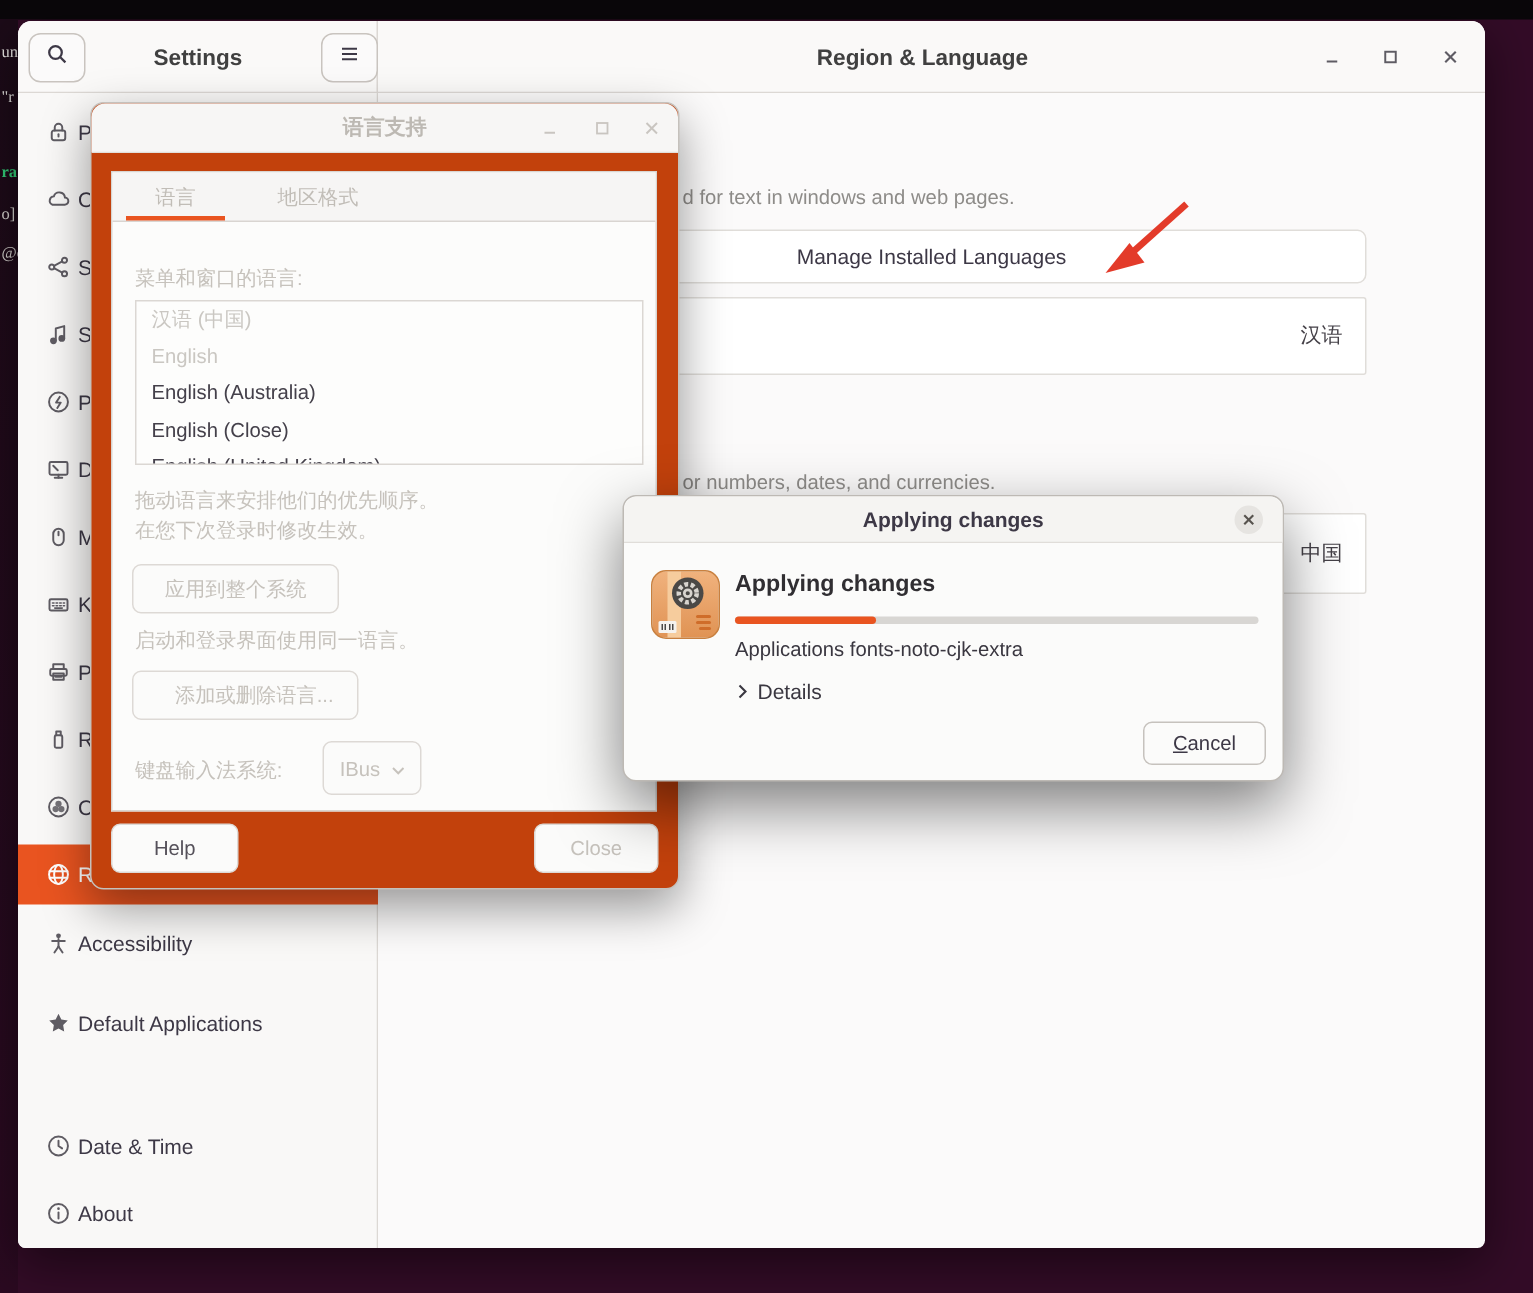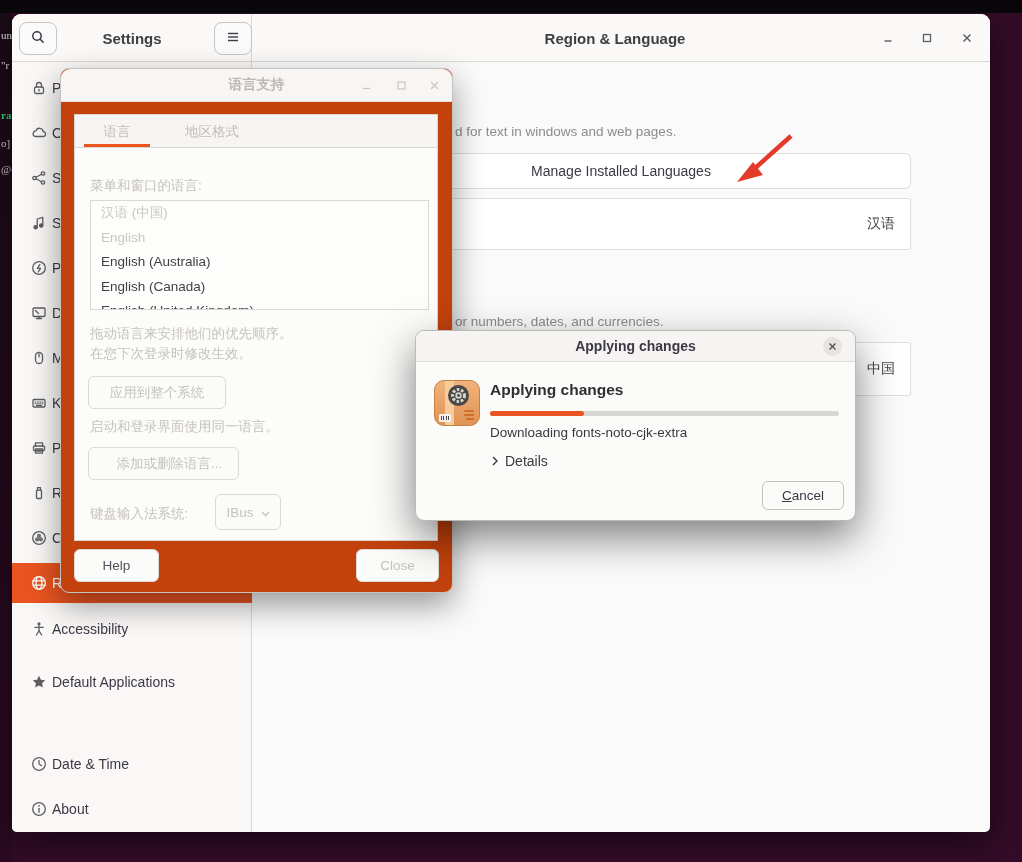--- a/index.html
+++ b/index.html
@@ -363,21 +363,21 @@
       </div>
       <div id="tab-underline"></div>
     </div>
 
     <div class="dlg-label dim" style="left:15px;top:62px;">菜单和窗口的语言:</div>
 
     <div id="lang-list" class="abs">
         <div class="lang-item dimmed">汉语 (中国)</div>
         <div class="lang-item dimmed">English</div>
         <div class="lang-item">English (Australia)</div>
-        <div class="lang-item">English (Canada)</div>
+        <div class="lang-item">English (Close)</div>
         <div class="lang-item">English (United Kingdom)</div>
       </div>
 
     <div class="dlg-label dim" style="left:15px;top:210px;">拖动语言来安排他们的优先顺序。</div>
     <div class="dlg-label dim" style="left:15px;top:230px;">在您下次登录时修改生效。</div>
 
     <div class="dlg-btn" style="left:13px;top:261px;width:138px;height:33px;">应用到整个系统</div>
 
     <div class="dlg-label dim" style="left:15px;top:303px;">启动和登录界面使用同一语言。</div>
 
@@ -425,21 +425,21 @@
       </div>
     <div class="pkg-line" style="top:29px;width:10px;"></div>
     <div class="pkg-line" style="top:33px;width:10px;"></div>
     <div class="pkg-line" style="top:37px;width:8px;"></div>
   </div>
 
   <div id="apply-heading" class="abs">Applying changes</div>
   <div id="progress-track" class="abs">
     <div id="progress-fill" style="width: 27%;"></div>
   </div>
-  <div id="apply-status" class="abs">Downloading fonts-noto-cjk-extra</div>
+  <div id="apply-status" class="abs">Applications fonts-noto-cjk-extra</div>
   <div id="details-expander" class="abs">
     <span>
       <svg width="6" height="10" viewBox="0 0 6 10" fill="none" stroke="currentColor" stroke-width="1.4">
           <path d="M1 1 L5 5 L1 9"></path>
         </svg>
     </span>
     <span>Details</span>
   </div>
   <div id="cancel-btn" class="abs">
     <span style="text-decoration:underline;">C</span>

